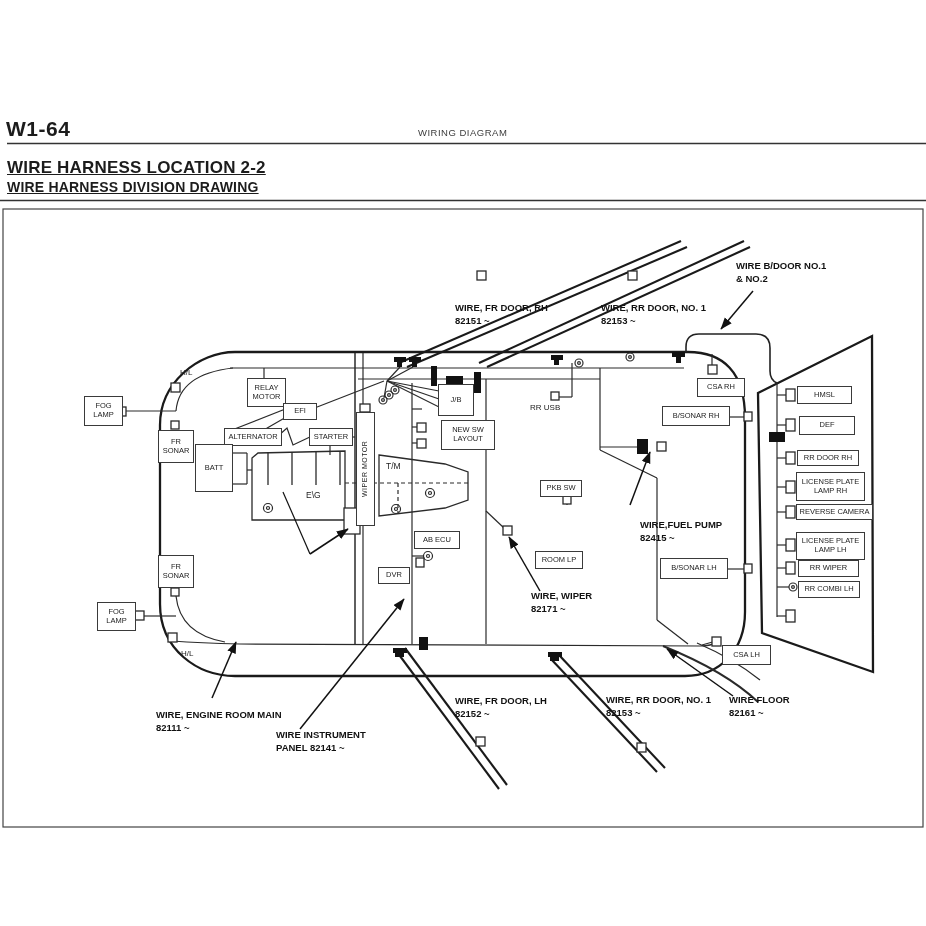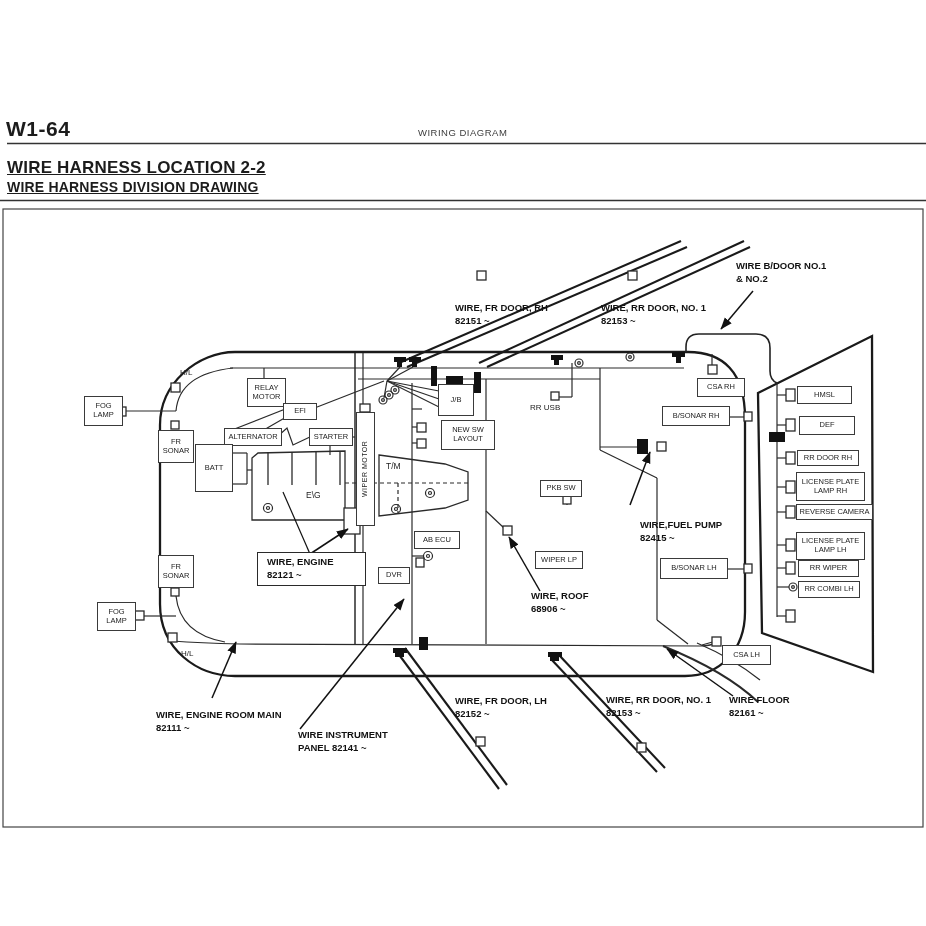--- a/index.html
+++ b/index.html
@@ -290,21 +290,21 @@
   <div class="cbox" style="left:540px;top:480px;width:40px;height:15px">
       <span>PKB SW</span>
     </div>
   <div class="cbox" style="left:414px;top:531px;width:44px;height:16px">
       <span>AB ECU</span>
     </div>
   <div class="cbox" style="left:378px;top:567px;width:30px;height:15px">
       <span>DVR</span>
     </div>
   <div class="cbox" style="left:535px;top:551px;width:46px;height:16px">
-      <span>WIPER LP</span>
+      <span>ROOM LP</span>
     </div>
   <div class="cbox" style="left:697px;top:378px;width:46px;height:17px">
       <span>CSA RH</span>
     </div>
   <div class="cbox" style="left:662px;top:406px;width:66px;height:18px">
       <span>B/SONAR RH</span>
     </div>
   <div class="cbox" style="left:660px;top:558px;width:66px;height:19px">
       <span>B/SONAR LH</span>
     </div>
@@ -356,37 +356,33 @@
       <span>82151 ~</span>
     </div>
   <div class="callout" style="left:601px;top:302px;">
       <span>WIRE, RR DOOR, NO. 1</span>
       <span>82153 ~</span>
     </div>
   <div class="callout" style="left:736px;top:260px;">
       <span>WIRE B/DOOR NO.1</span>
       <span>&amp; NO.2</span>
     </div>
-  <div class="callout boxed" style="left:257px;top:552px;width:92px;">
-      <span>WIRE, ENGINE</span>
-      <span>82121 ~</span>
-    </div>
   <div class="callout" style="left:640px;top:507px;margin-top:12px;">
       <span>WIRE,FUEL PUMP</span>
       <span>82415 ~</span>
     </div>
   <div class="callout" style="left:531px;top:590px;">
-      <span>WIRE, ROOF</span>
-      <span>68906 ~</span>
+      <span>WIRE, WIPER</span>
+      <span>82171 ~</span>
     </div>
   <div class="callout" style="left:156px;top:697px;margin-top:12px;">
       <span>WIRE, ENGINE ROOM MAIN</span>
       <span>82111 ~</span>
     </div>
-  <div class="callout" style="left:276px;top:729px;margin-left:22px;">
+  <div class="callout" style="left:276px;top:729px;">
       <span>WIRE INSTRUMENT</span>
       <span>PANEL 82141 ~</span>
     </div>
   <div class="callout" style="left:455px;top:695px;">
       <span>WIRE, FR DOOR, LH</span>
       <span>82152 ~</span>
     </div>
   <div class="callout" style="left:606px;top:694px;">
       <span>WIRE, RR DOOR, NO. 1</span>
       <span>82153 ~</span>

